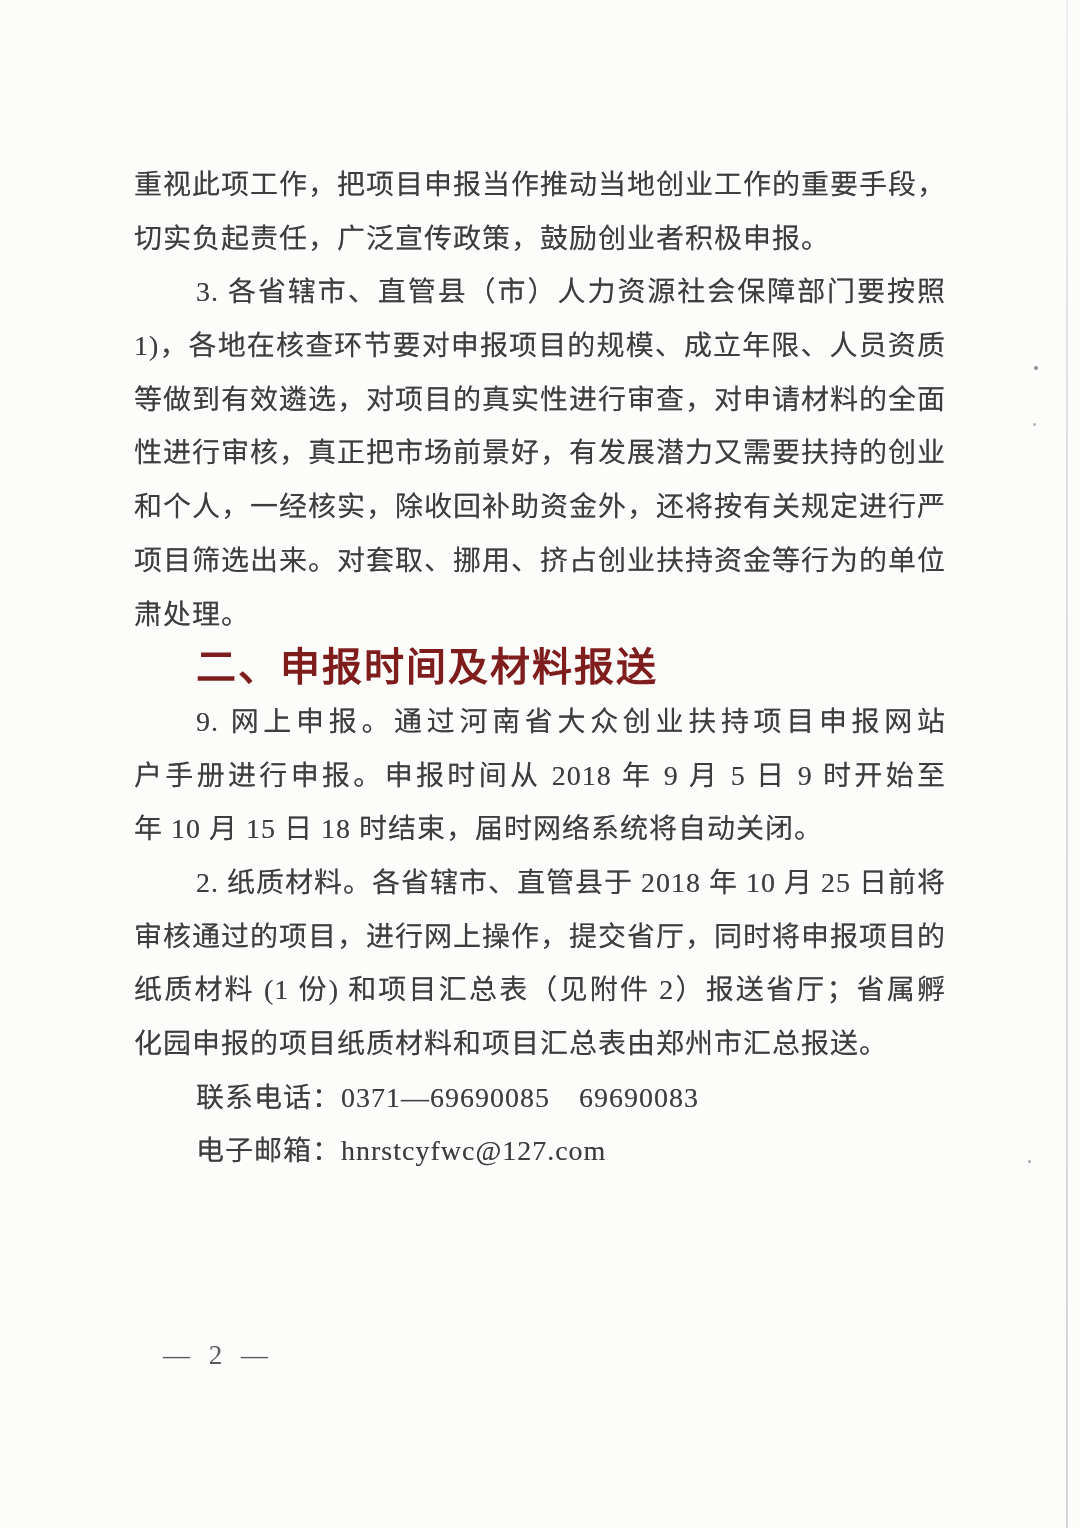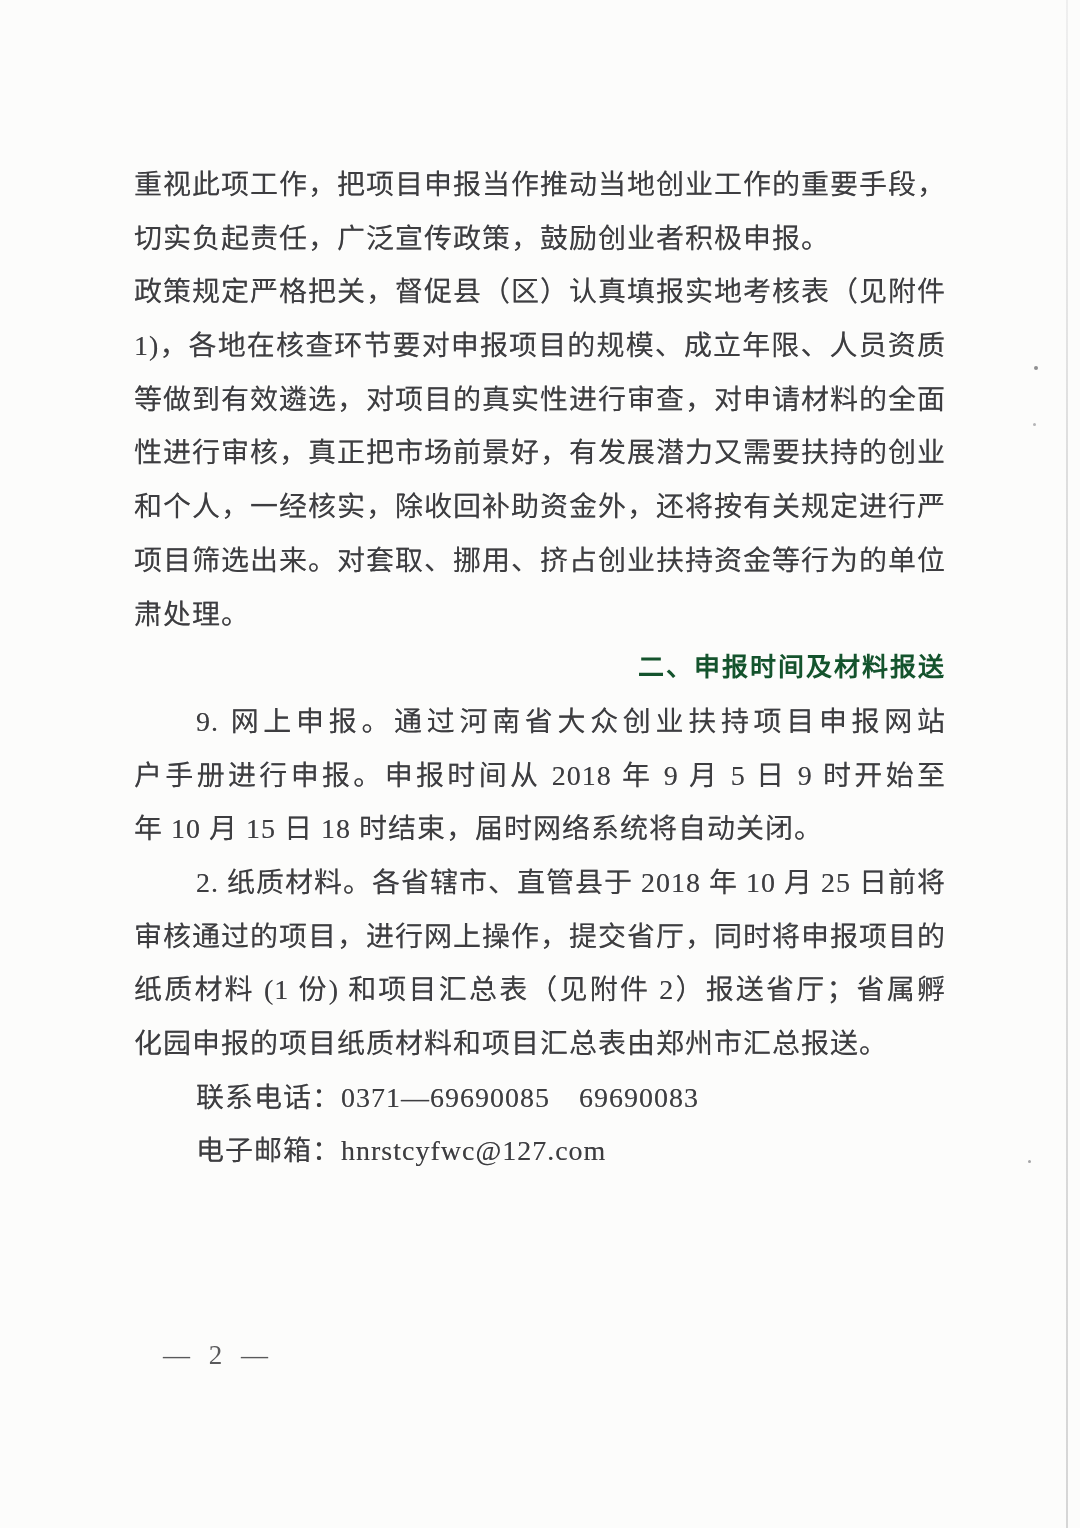--- a/index.html
+++ b/index.html
@@ -55,44 +55,43 @@
     -moz-text-align-last: justify;
   }
   .line.justify-indent,
   .line.left-indent,
   .line.heading {
     padding-left: 62px;
   }
   .line.heading {
     font-family: "Liberation Sans", "DejaVu Sans", sans-serif;
     font-weight: 700;
-    font-size: 26px;
+    font-size: 40px;
     letter-spacing: 2px;
-    color: #14532d;
+    color: #7f1d1d;
     text-shadow: none;
-    text-align: right;
   }
   .footer {
     position: absolute;
     left: 163px;
     top: 1340px;
     font-size: 27px;
     letter-spacing: 6px;
     color: #59595b;
     font-family: "Liberation Serif", "DejaVu Serif", serif;
   }
 </style>
 </head>
 <body>
 
 <div class="page">
   <div class="doc">
       <div class="line justify">重视此项工作，把项目申报当作推动当地创业工作的重要手段，</div>
       <div class="line left">切实负起责任，广泛宣传政策，鼓励创业者积极申报。</div>
-      <div class="line justify">政策规定严格把关，督促县（区）认真填报实地考核表（见附件</div>
+      <div class="line justify-indent">3. 各省辖市、直管县（市）人力资源社会保障部门要按照</div>
       <div class="line justify">1)，各地在核查环节要对申报项目的规模、成立年限、人员资质</div>
       <div class="line justify">等做到有效遴选，对项目的真实性进行审查，对申请材料的全面</div>
       <div class="line justify">性进行审核，真正把市场前景好，有发展潜力又需要扶持的创业</div>
       <div class="line justify">和个人，一经核实，除收回补助资金外，还将按有关规定进行严</div>
       <div class="line justify">项目筛选出来。对套取、挪用、挤占创业扶持资金等行为的单位</div>
       <div class="line left">肃处理。</div>
       <div class="line heading">二、申报时间及材料报送</div>
       <div class="line justify-indent">9. 网上申报。通过河南省大众创业扶持项目申报网站</div>
       <div class="line justify">户手册进行申报。申报时间从 2018 年 9 月 5 日 9 时开始至 2018</div>
       <div class="line left">年 10 月 15 日 18 时结束，届时网络系统将自动关闭。</div>

